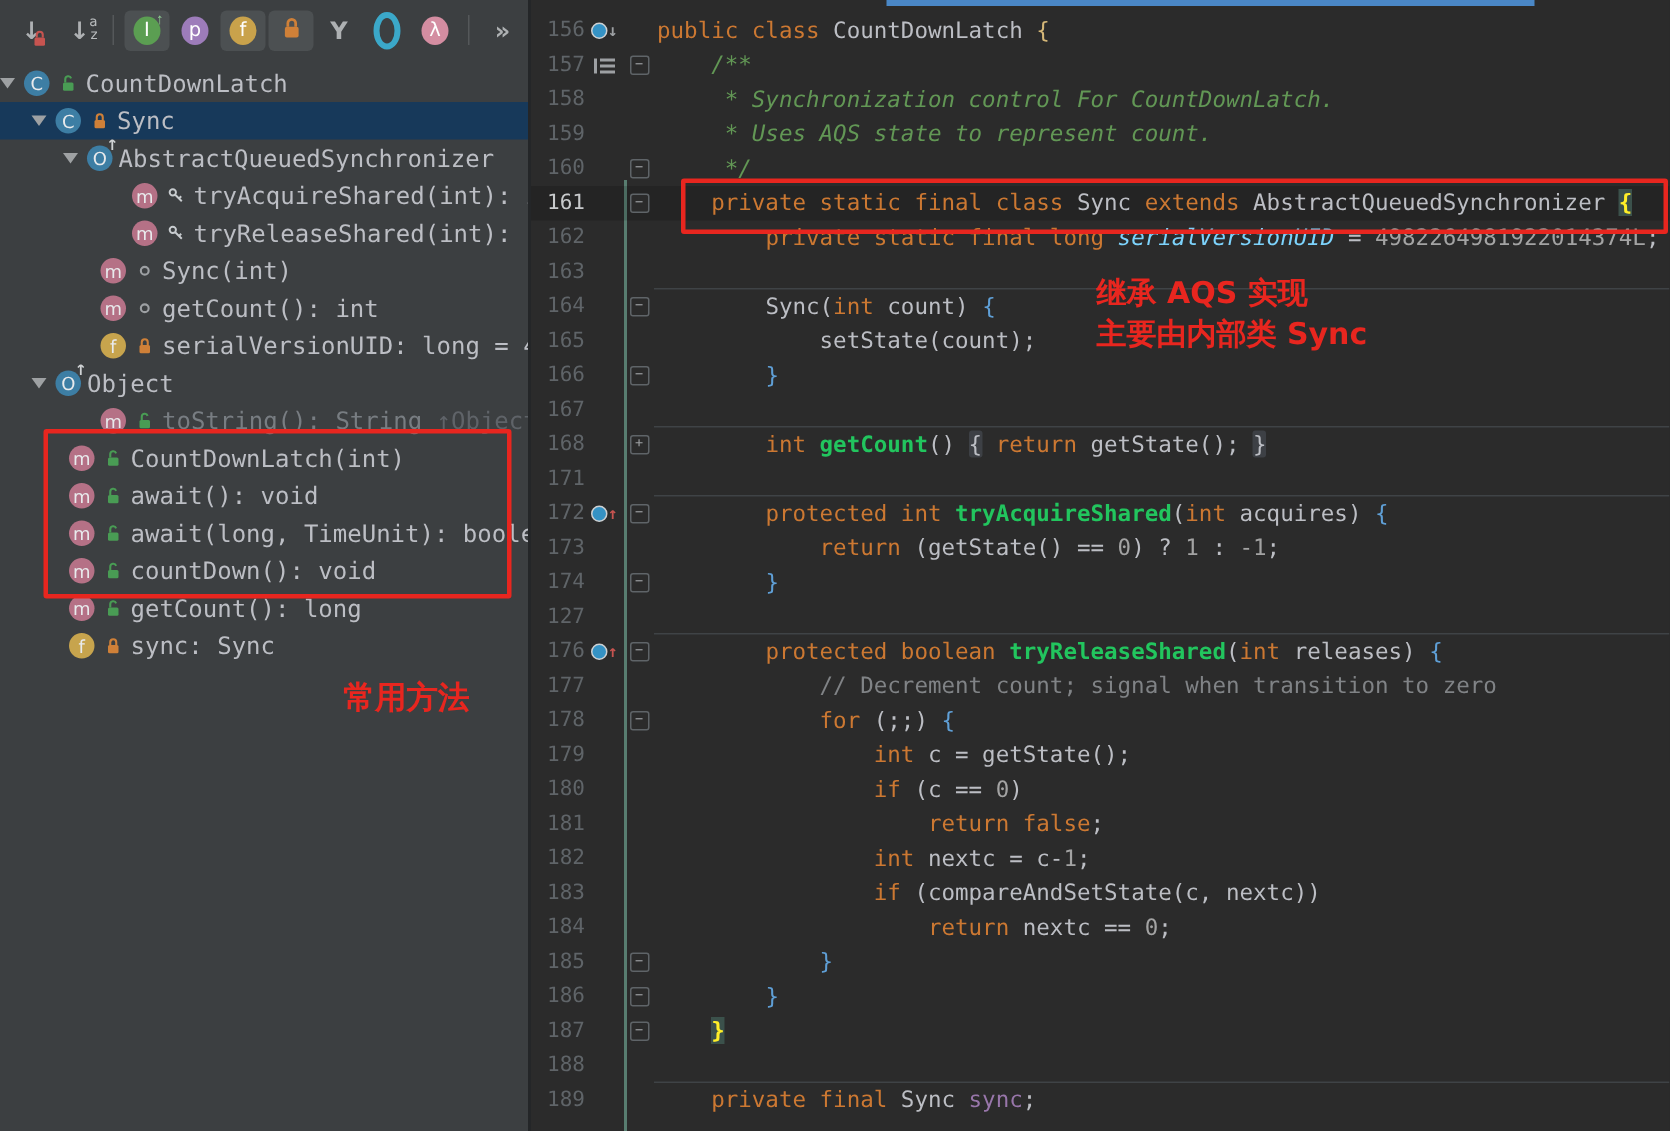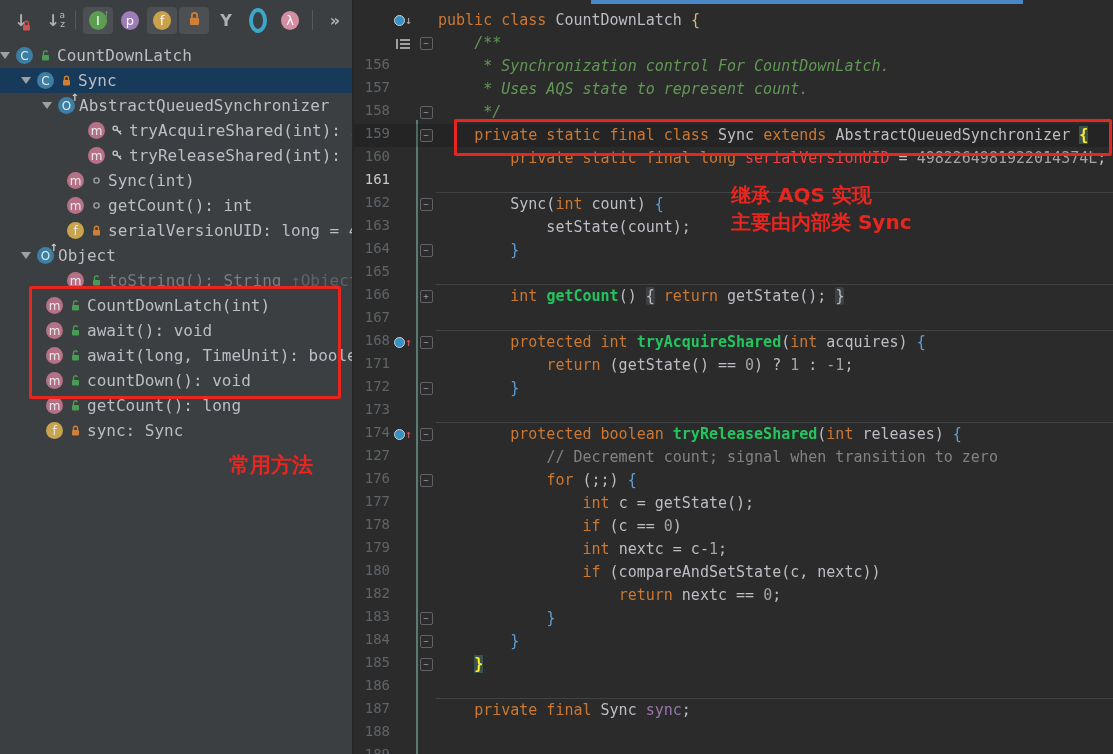--- a/index.html
+++ b/index.html
@@ -39,42 +39,42 @@
 
   
   .editor{position:relative;flex:1;background:#2b2b2b;overflow:hidden;}
   .topbar{position:absolute;top:0;left:237px;width:432px;height:4px;background:#4a87c6;}
   .code{position:absolute;top:9px;left:0;right:0;}
   .vcsbar{position:absolute;left:62px;top:120px;bottom:0;width:2px;background:#587d70;}
   .line{position:relative;display:flex;height:23px;line-height:23px;font-size:15px;white-space:pre;}
   .line.active::before{content:"";position:absolute;inset:0;background:rgba(0,0,0,0.14);}
   .line.sep::after{content:"";position:absolute;left:82px;right:0;top:-1px;
                    border-top:1px solid #3f4346;}
-  .ln{width:36px;text-align:right;color:#5f6468;flex:none;position:relative;z-index:1;font-size:14px;margin-top:44px;}
+  .ln{width:36px;text-align:right;color:#5f6468;flex:none;position:relative;z-index:1;font-size:14px;}
   .line.active .ln{color:#c8cacc;}
   .gut{width:26px;flex:none;display:flex;align-items:center;justify-content:center;position:relative;z-index:1;}
   .ovr{display:flex;align-items:center;}
   .ovr .disc{width:9px;height:9px;border-radius:50%;background:#3592c4;border:1.5px solid #cdd0d2;}
   .ovr .oarr{font-size:11px;line-height:11px;font-weight:bold;margin-left:0px;}
   .oarr.up{color:#c75450;}
   .oarr.down{color:#9da0a3;}
   .jdoc{width:12px;height:10px;border-left:2px solid #9da0a3;position:relative;}
   .jdoc i{display:block;height:2px;background:#9da0a3;margin:0 0 2px 2px;}
   .foldcol{width:20px;flex:none;display:flex;align-items:center;justify-content:center;position:relative;z-index:1;}
   .fm{width:11px;height:11px;border:1px solid #5f6468;border-radius:2px;background:#2b2b2b;
       color:#9da0a3;font-size:9px;line-height:9px;display:flex;align-items:center;justify-content:center;}
   .txt{padding-left:2px;position:relative;z-index:1;}
 
   
   .k{color:#cc7832;}
   .t{color:#bcbec4;}
   .cm{color:#629755;font-style:italic;}
   .lc{color:#808386;}
   .n{color:#a3a3a3;}
-  .fld{color:#ef4444;text-align:center;}
+  .fld{color:#7dd3fc;font-style:italic;text-align:center;}
   .fldn{color:#9876aa;}
   .fn{color:#22c55e;font-weight:bold;}
   .by{color:#d5b778;}
   .bb{color:#5f9fd6;}
   .hl{color:#ffef28;background:#3b514b;font-weight:bold;}
   .fc{color:#bcbec4;background:#3d4045;border-radius:2px;}
 
   
   .anno-box{position:absolute;border:3px solid #e8261f;border-radius:2px;z-index:5;}
   .box-structure{left:29px;top:286px;width:306px;height:107px;}
@@ -216,20 +216,21 @@
         <div class="line"><span class="ln">171</span><span class="gut"></span><span class="foldcol"></span><span class="txt"></span></div>
         <div class="line sep"><span class="ln">172</span><span class="gut"><span class="ovr"><span class="disc"></span><span class="oarr up">↑</span></span></span><span class="foldcol"><span class="fm">−</span></span><span class="txt"><span class="t">        </span><span class="k">protected int </span><span class="fn">tryAcquireShared</span><span class="t">(</span><span class="k">int </span><span class="t">acquires) </span><span class="bb">{</span></span></div>
         <div class="line"><span class="ln">173</span><span class="gut"></span><span class="foldcol"></span><span class="txt"><span class="t">            </span><span class="k">return </span><span class="t">(getState() == </span><span class="n">0</span><span class="t">) ? </span><span class="n">1</span><span class="t"> : </span><span class="n">-1</span><span class="t">;</span></span></div>
         <div class="line"><span class="ln">174</span><span class="gut"></span><span class="foldcol"><span class="fm">−</span></span><span class="txt"><span class="t">        </span><span class="bb">}</span></span></div>
         <div class="line"><span class="ln">127</span><span class="gut"></span><span class="foldcol"></span><span class="txt"></span></div>
         <div class="line sep"><span class="ln">176</span><span class="gut"><span class="ovr"><span class="disc"></span><span class="oarr up">↑</span></span></span><span class="foldcol"><span class="fm">−</span></span><span class="txt"><span class="t">        </span><span class="k">protected boolean </span><span class="fn">tryReleaseShared</span><span class="t">(</span><span class="k">int </span><span class="t">releases) </span><span class="bb">{</span></span></div>
         <div class="line"><span class="ln">177</span><span class="gut"></span><span class="foldcol"></span><span class="txt"><span class="t">            </span><span class="lc">// Decrement count; signal when transition to zero</span></span></div>
         <div class="line"><span class="ln">178</span><span class="gut"></span><span class="foldcol"><span class="fm">−</span></span><span class="txt"><span class="t">            </span><span class="k">for </span><span class="t">(;;) </span><span class="bb">{</span></span></div>
         <div class="line"><span class="ln">179</span><span class="gut"></span><span class="foldcol"></span><span class="txt"><span class="t">                </span><span class="k">int </span><span class="t">c = getState();</span></span></div>
         <div class="line"><span class="ln">180</span><span class="gut"></span><span class="foldcol"></span><span class="txt"><span class="t">                </span><span class="k">if </span><span class="t">(c == </span><span class="n">0</span><span class="t">)</span></span></div>
+        <div class="line"><span class="ln">181</span><span class="gut"></span><span class="foldcol"></span><span class="txt"><span class="t">                    </span><span class="k">return false</span><span class="t">;</span></span></div>
         <div class="line"><span class="ln">182</span><span class="gut"></span><span class="foldcol"></span><span class="txt"><span class="t">                </span><span class="k">int </span><span class="t">nextc = c-</span><span class="n">1</span><span class="t">;</span></span></div>
         <div class="line"><span class="ln">183</span><span class="gut"></span><span class="foldcol"></span><span class="txt"><span class="t">                </span><span class="k">if </span><span class="t">(compareAndSetState(c, nextc))</span></span></div>
         <div class="line"><span class="ln">184</span><span class="gut"></span><span class="foldcol"></span><span class="txt"><span class="t">                    </span><span class="k">return </span><span class="t">nextc == </span><span class="n">0</span><span class="t">;</span></span></div>
         <div class="line"><span class="ln">185</span><span class="gut"></span><span class="foldcol"><span class="fm">−</span></span><span class="txt"><span class="t">            </span><span class="bb">}</span></span></div>
         <div class="line"><span class="ln">186</span><span class="gut"></span><span class="foldcol"><span class="fm">−</span></span><span class="txt"><span class="t">        </span><span class="bb">}</span></span></div>
         <div class="line"><span class="ln">187</span><span class="gut"></span><span class="foldcol"><span class="fm">−</span></span><span class="txt"><span class="t">    </span><span class="hl">}</span></span></div>
         <div class="line"><span class="ln">188</span><span class="gut"></span><span class="foldcol"></span><span class="txt"></span></div>
         <div class="line sep"><span class="ln">189</span><span class="gut"></span><span class="foldcol"></span><span class="txt"><span class="t">    </span><span class="k">private final </span><span class="t">Sync </span><span class="fldn">sync</span><span class="t">;</span></span></div>
       </div>
     <div class="anno-box box-editor"></div>

